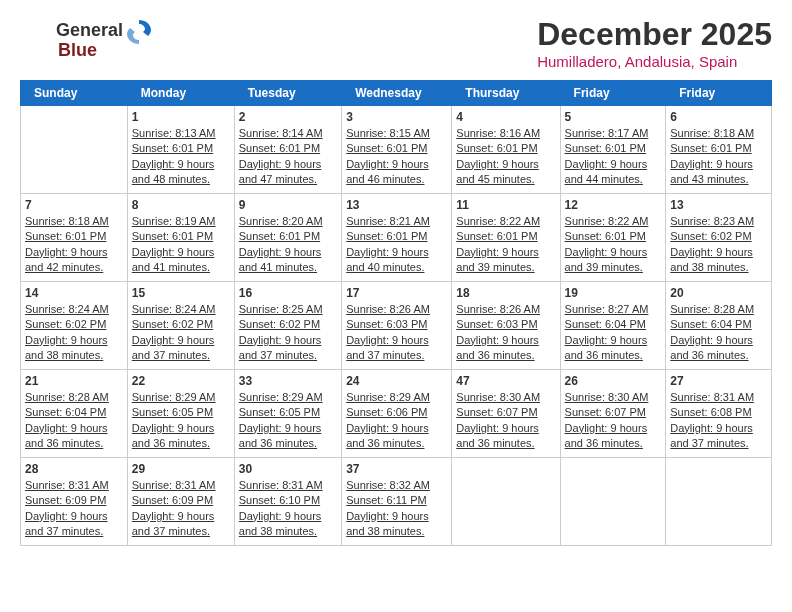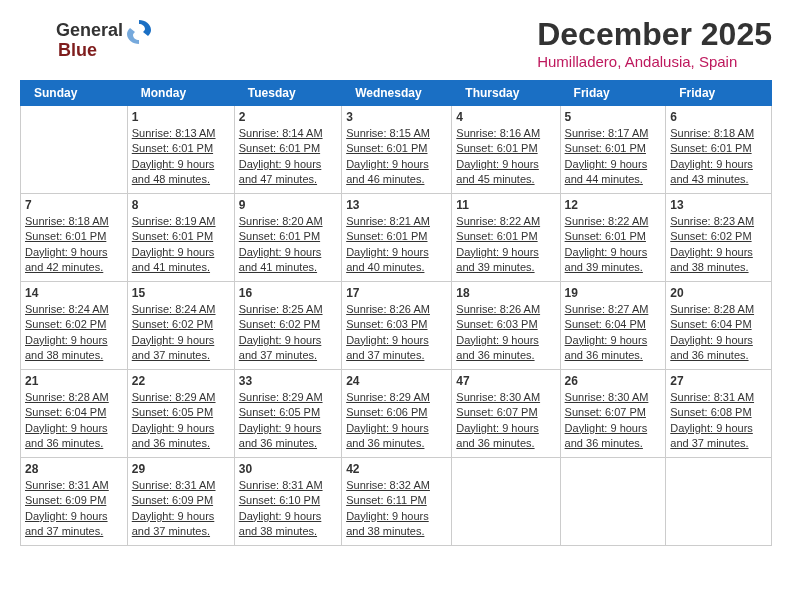--- a/index.html
+++ b/index.html
@@ -256,21 +256,21 @@
           </td>
           <td>
             <div class="day-number">29</div>
             <div class="day-info">Sunrise: 8:31 AM<br>Sunset: 6:09 PM<br>Daylight: 9 hours and 37 minutes.</div>
           </td>
           <td>
             <div class="day-number">30</div>
             <div class="day-info">Sunrise: 8:31 AM<br>Sunset: 6:10 PM<br>Daylight: 9 hours and 38 minutes.</div>
           </td>
           <td>
-            <div class="day-number">42</div>
+            <div class="day-number">37</div>
             <div class="day-info">Sunrise: 8:32 AM<br>Sunset: 6:11 PM<br>Daylight: 9 hours and 38 minutes.</div>
           </td>
           <td class="empty-cell"></td>
           <td class="empty-cell"></td>
           <td class="empty-cell"></td>
         </tr>
       </tbody>
   </table>
 </div>
 

